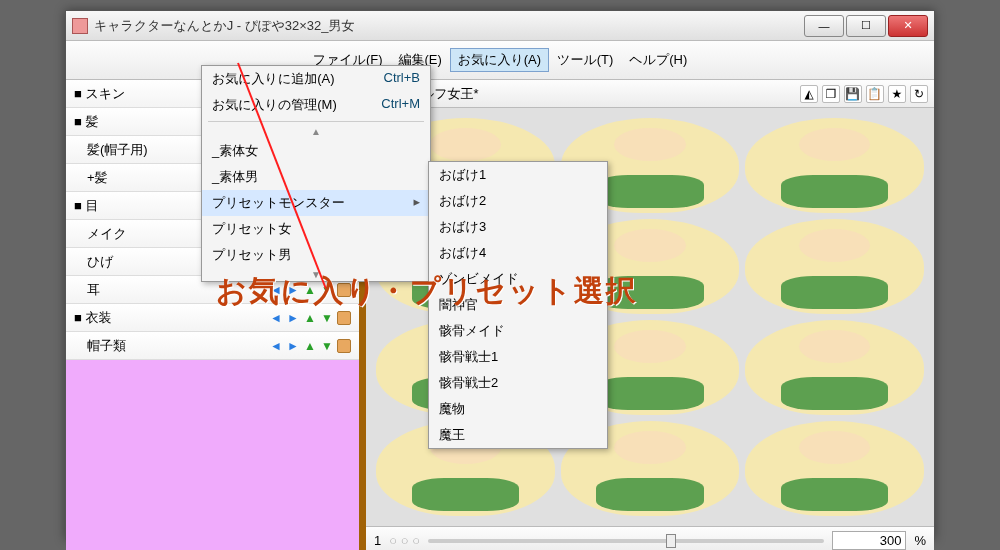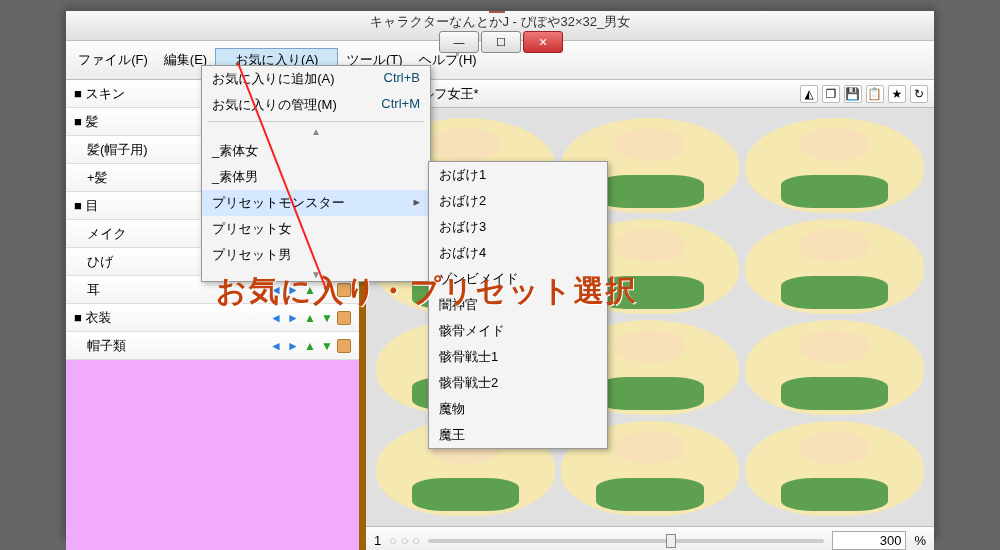--- a/index.html
+++ b/index.html
@@ -1,28 +1,28 @@
 <!DOCTYPE html>
 <html><head>
 <meta charset="utf-8">
 <style>
 * { box-sizing: border-box; margin: 0; padding: 0; font-family: "MS Gothic", "Meiryo", sans-serif; font-size: 13px; }
 body { background: #666; display: flex; align-items: center; justify-content: center; height: 550px; }
 .window { width: 870px; height: 530px; background: #f0f0f0; border: 1px solid #555; position: relative; box-shadow: 0 0 10px rgba(0,0,0,.4); }
 
-.titlebar { height: 30px; background: linear-gradient(#f8f8f8,#e0e0e0); display: flex; align-items: center; padding: 0 6px; border-bottom: 1px solid #bbb; flex-direction: column; }
+.titlebar { height: 30px; background: linear-gradient(#f8f8f8,#e0e0e0); display: flex; align-items: center; padding: 0 6px; border-bottom: 1px solid #bbb; }
 .titlebar .icon { width:16px; height:16px; background:#e99; margin-right:6px; border:1px solid #a55;}
 .titlebar .title { flex:1; color:#333;}
 .winbtns { display:flex; gap:0; }
 .winbtn { width:40px; height:22px; background:linear-gradient(#fafafa,#ddd); border:1px solid #888; border-radius:3px; display:flex; align-items:center; justify-content:center; font-size:11px; margin-left:2px;}
 .winbtn.close { background:linear-gradient(#e77,#c33); color:#fff; border-color:#922;}
 
-.menubar { height:39px; background:linear-gradient(#fdfdfd,#ececec); display:flex; align-items:center; border-bottom:1px solid #bbb; padding:0 4px;}
+.menubar { height:39px; background:linear-gradient(#fdfdfd,#ececec); display:flex; align-items:center; border-bottom:1px solid #bbb; padding:0 4px;justify-content:center;}
 .menuitem { padding:3px 8px; cursor:default;}
-.menuitem.open { background:#cde6f7; border:1px solid #7da2ce; padding:2px 19px;}
+.menuitem.open { background:#cde6f7; border:1px solid #7da2ce; padding:2px 7px;}
 
 .body { display:flex; height:calc(100% - 54px); position:relative;}
 .left { width:300px; border-right:7px solid #a16207; background:#f0abfc; overflow:hidden;}
 .right { flex:1; background:#fff; display:flex; flex-direction:column;}
 
 .catrow { display:flex; align-items:center; height:28px; border-bottom:1px solid #ddd; padding:0 8px; background:linear-gradient(#fff,#f4f4f4);}
 .catrow .label { flex:1; }
 .catrow .ctrls { display:flex; gap:3px;}
 .ctrl { width:14px; height:14px; display:inline-flex; align-items:center; justify-content:center; font-size:12px;}
 .ctrl.lr { color:#2a7de1; font-weight:bold;}

